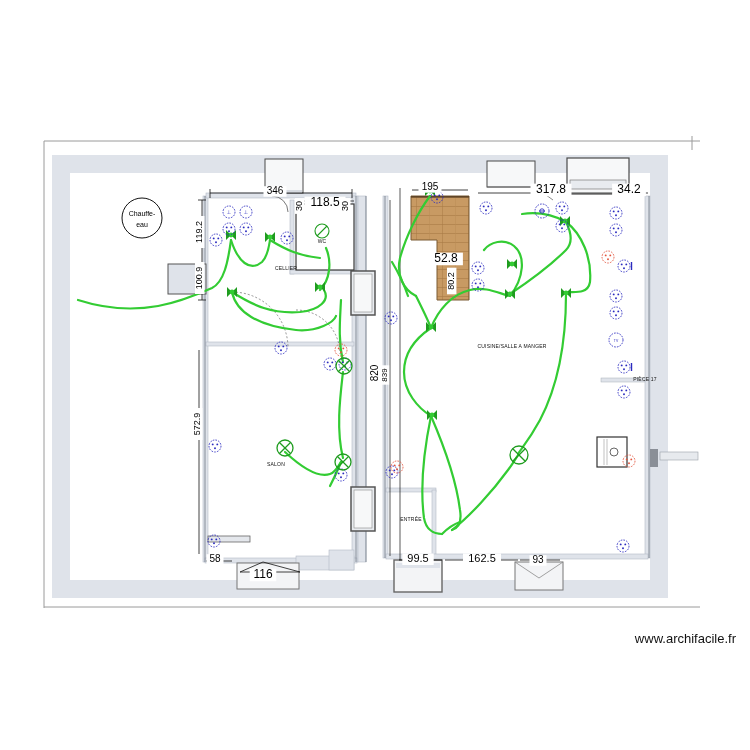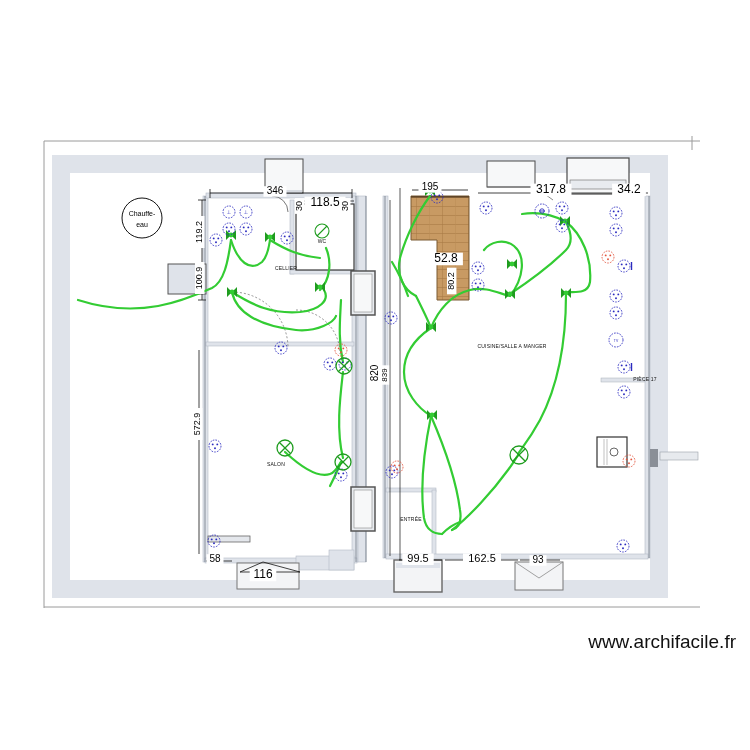--- a/index.html
+++ b/index.html
@@ -9,21 +9,21 @@
   svg#plan{position:absolute;left:0;top:0;width:750px;height:750px;}
   .dimtext{font-family:"Liberation Sans",sans-serif;fill:#000000;}
   .roomlabel{font-family:"Liberation Sans",sans-serif;fill:#111111;
              font-size:5px;letter-spacing:.2px;}
   .wirestroke{fill:none;stroke:#33cc33;stroke-width:2.2;
               stroke-linecap:round;stroke-linejoin:round;}
   .symb-blue{fill:none;stroke:#2b2bbf;stroke-width:.9;}
   .symb-red{fill:none;stroke:#e2553d;stroke-width:.9;}
   .dot-blue{fill:#2b2bbf;}
   .dot-red{fill:#e2553d;}
-  #credit{position:absolute;right:14px;top:631px;font-size:19px;
+  #credit{position:absolute;right:14px;top:631px;font-size:13px;
           color:#111;font-family:"Liberation Sans",sans-serif;}
 </style>
 </head>
 <body>
 
 <div id="stage">
 
   <svg id="plan" viewBox="0 0 750 750">
     <defs>
       <pattern id="parquet" width="26" height="9" patternUnits="userSpaceOnUse">

